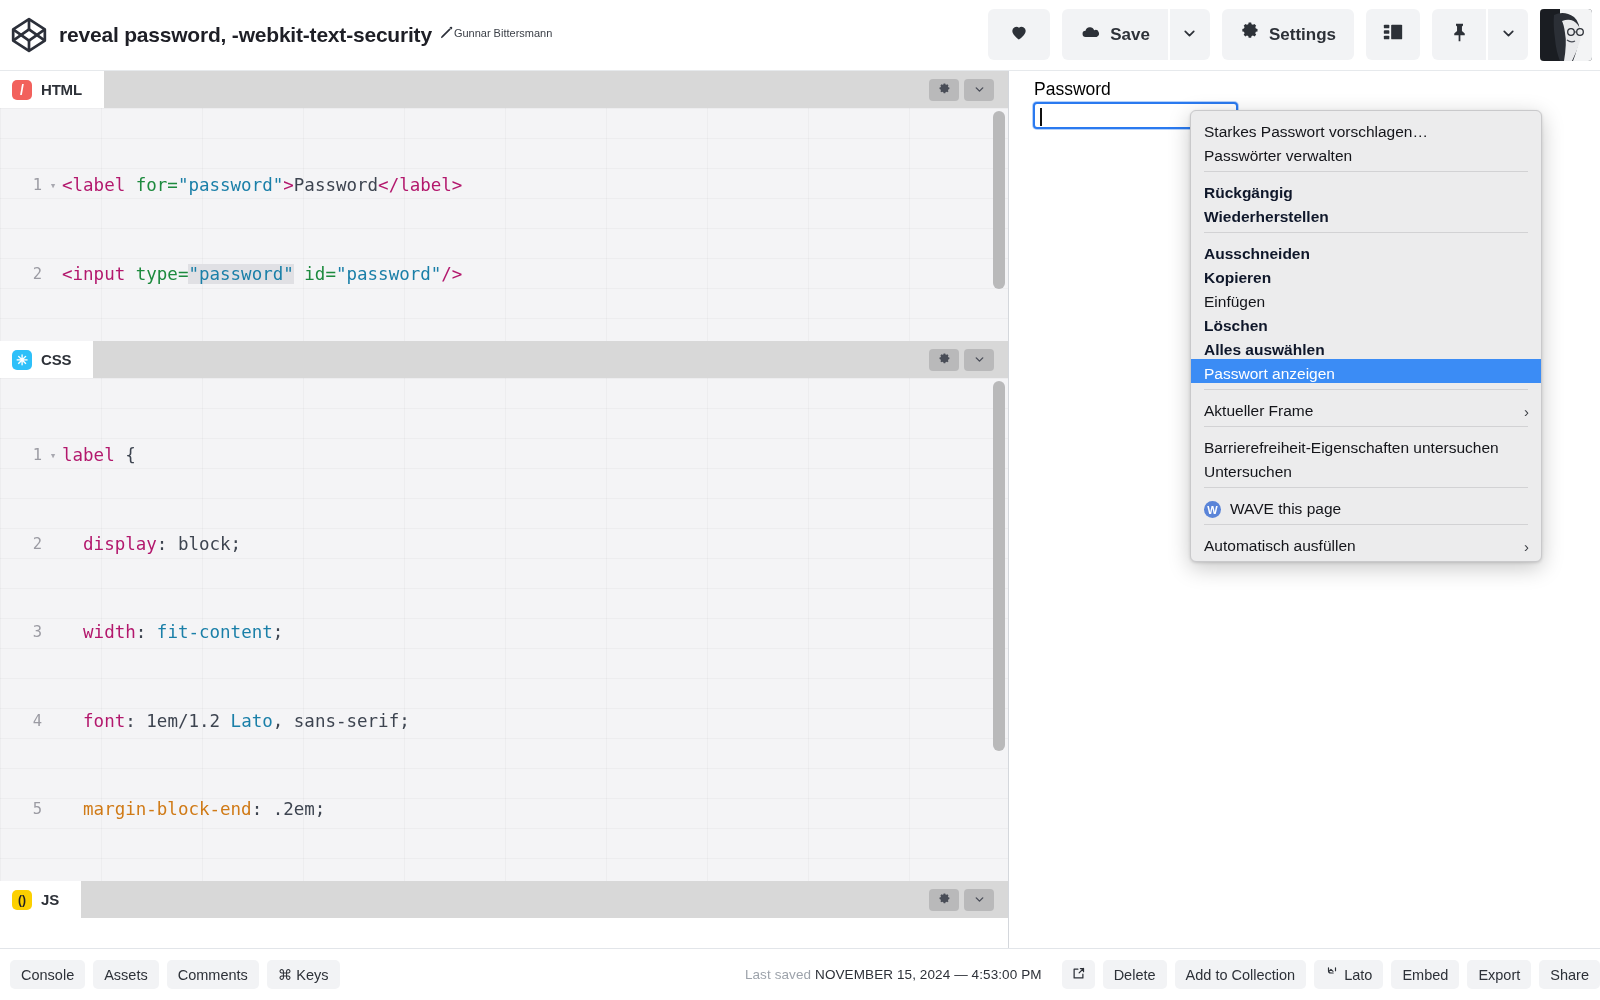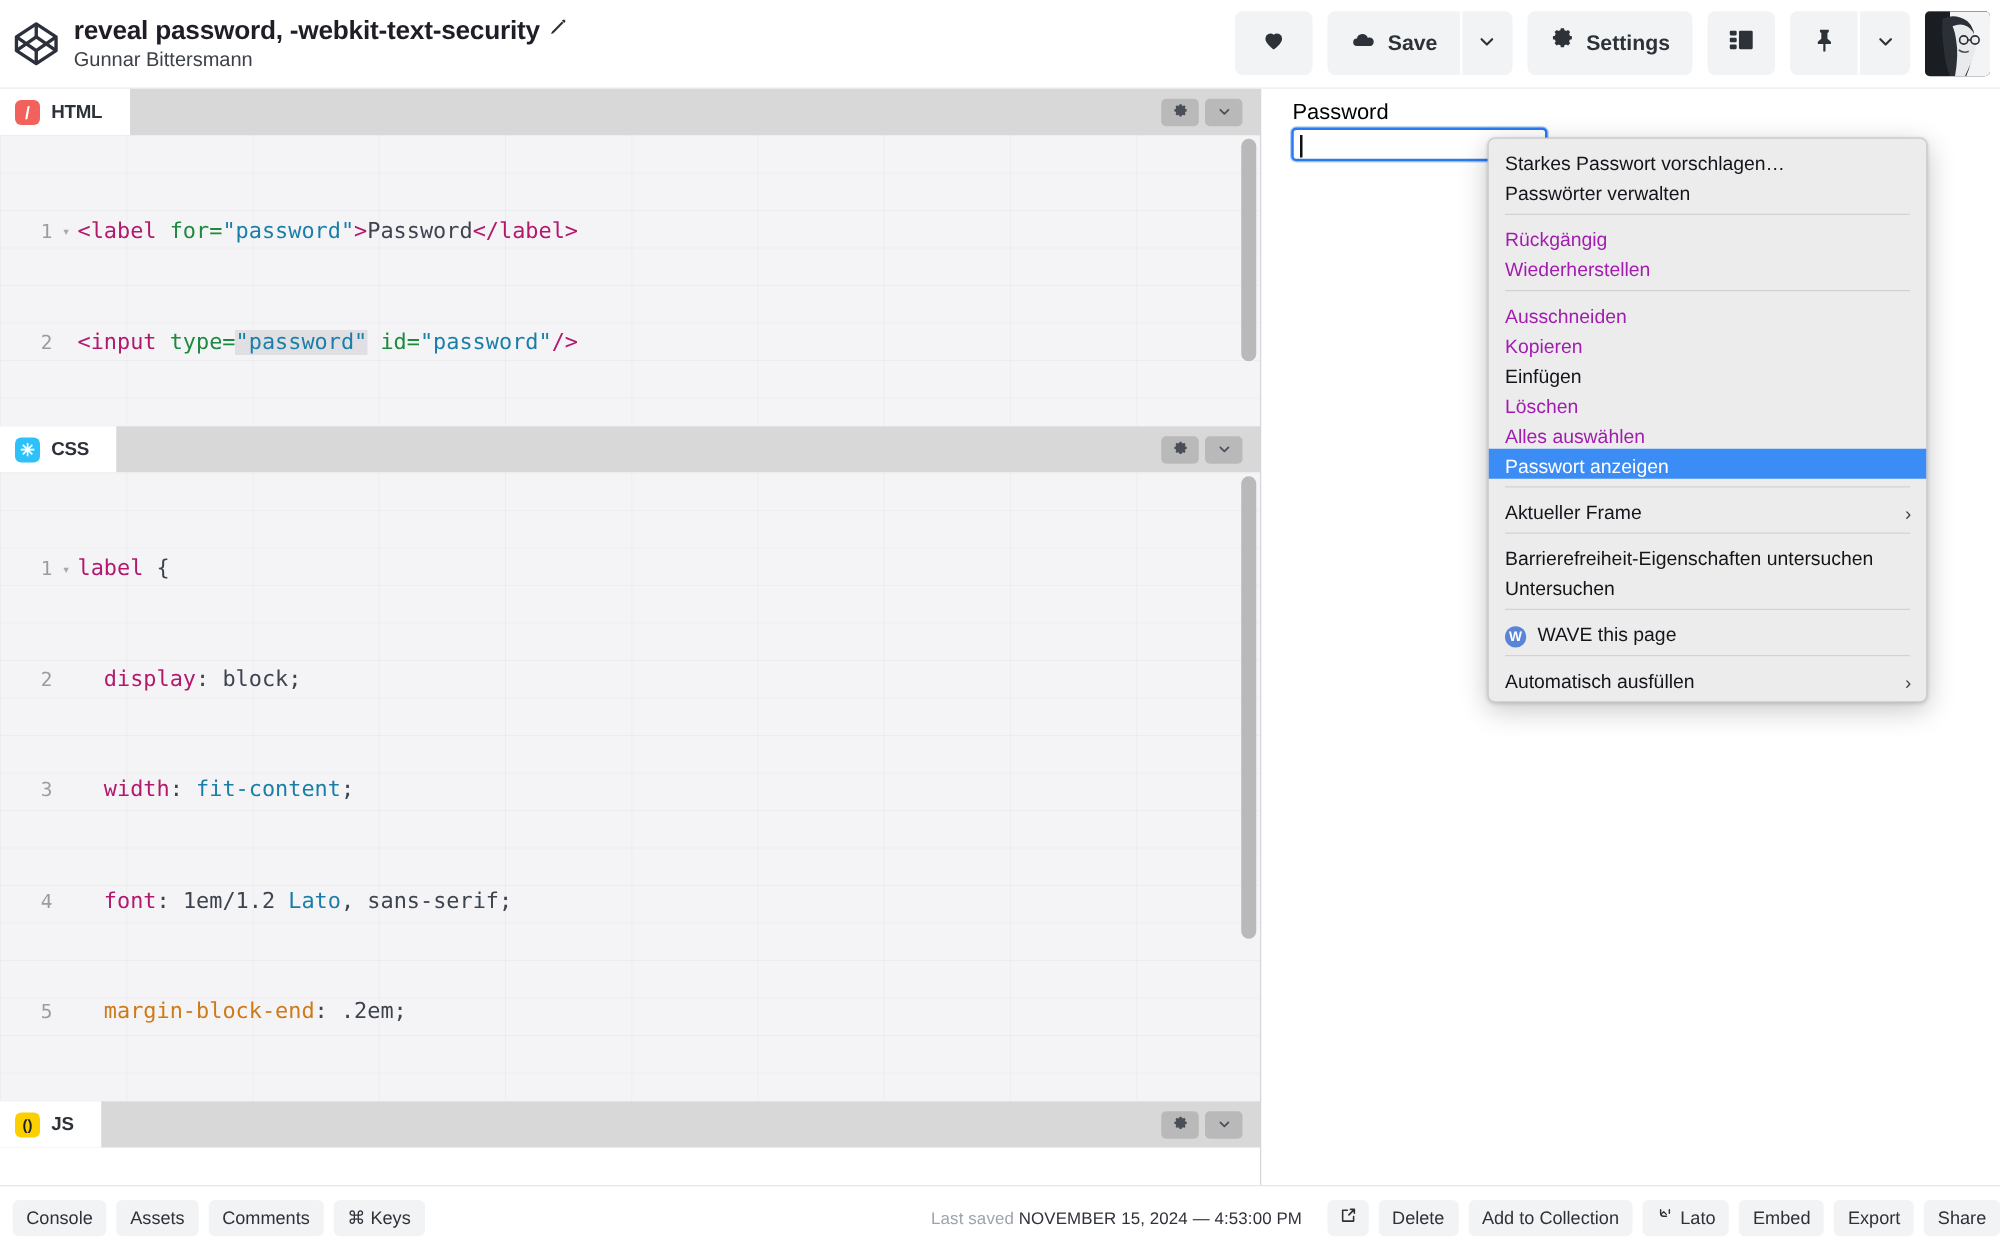--- a/index.html
+++ b/index.html
@@ -11,27 +11,27 @@
   body { position: relative; }
 
   
   #topbar {
     position: absolute; left: 0; top: 0; width: 1600px; height: 71px;
     background: #fff; display: flex; align-items: center;
     border-bottom: 1px solid #e6e9ec;
   }
   #brand { display: flex; align-items: center; padding-left: 10px; }
   .logo-box { width: 38px; height: 38px; flex: 0 0 38px; margin-right: 11px; color: #2c303a; }
-  .title-wrap { display: flex; flex-direction: column; justify-content: space-between; }
+  .title-wrap { display: flex; justify-content: space-between; }
   #pen-title {
     font-size: 21px; font-weight: bold; color: #1e1f26;
     letter-spacing: -0.2px; line-height: 26px;
     display: flex; align-items: center; gap: 7px;
   }
-  #pen-author { font-size: 16px; color: #3c4048; line-height: 20px; margin-top: 1px; }
+  #pen-author { font-size: 11px; color: #3c4048; line-height: 20px; margin-top: 1px; }
   .pencil { font-size: 15px; color: #2c303a; }
 
   #toolbar { margin-left: auto; display: flex; align-items: flex-start; gap: 12px; padding-right: 8px; }
   .tb-btn {
     background: #f2f3f5; border: none; border-radius: 6px;
     height: 51px; display: flex; align-items: center; justify-content: center;
     color: #2d3138; font-size: 17px; font-weight: bold; cursor: pointer;
     padding: 0 18px; gap: 9px;
   }
   .tb-group { display: flex; align-items: center; gap: 2px; }
@@ -134,21 +134,21 @@
     position: absolute; left: 1190px; top: 110px; width: 352px;
     background: #ececed; border: 1px solid #c9c9cb; border-radius: 6px;
     box-shadow: 0 6px 22px rgba(0,0,0,0.22), 0 1px 3px rgba(0,0,0,0.14);
     padding: 6px 0 6px 0; font-size: 15.5px; color: #14151a;
   }
   .mi {
     height: 24px; display: flex; align-items: flex-end;
     padding: 0 12px 0 13px; cursor: default; position: relative;
   }
   .mi .mi-label { flex: 1 1 auto; white-space: nowrap; }
-  .mi.disabled { color: #a21caf; }
+  .mi.disabled { color: #0f172a; font-weight: bold; }
   .mi.selected { background: #3b8cf5; color: #fff; }
   .mi .chev { font-size: 15px; color: #3c3f45; margin-left: 8px; }
   .msep { height: 1px; background: #d2d2d4; margin: 6px 13px 6px 13px; }
   .wave-icon {
     width: 17px; height: 17px; border-radius: 50%; background: #5a84d8;
     display: inline-flex; align-items: center; justify-content: center;
     color: #fff; font-size: 11px; font-weight: bold; margin-right: 9px; flex: 0 0 17px;
   }
 
   

